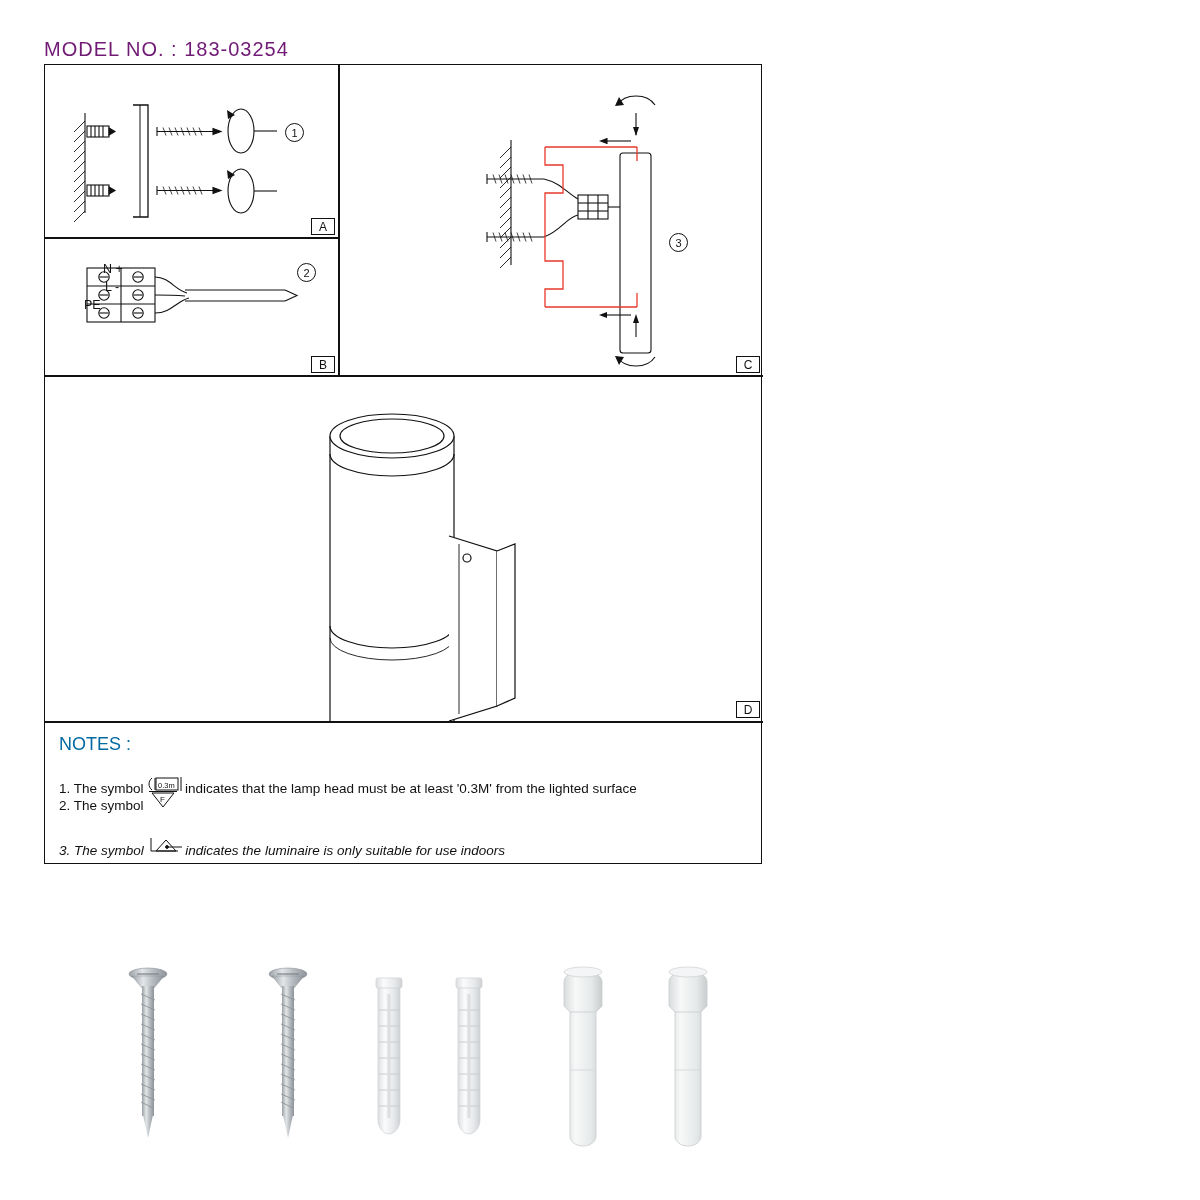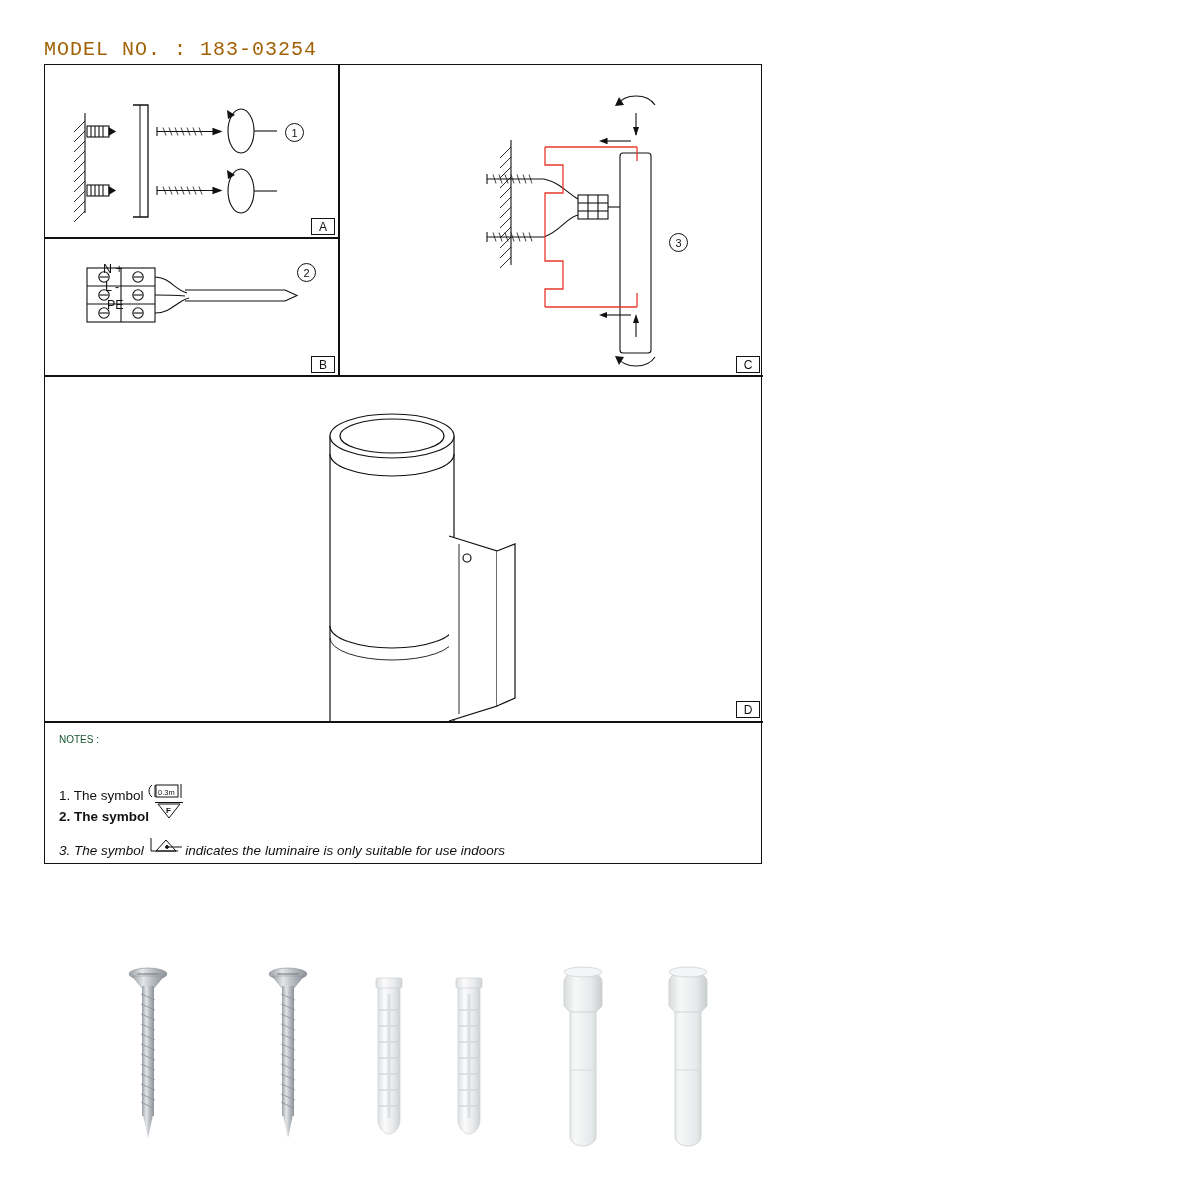--- a/index.html
+++ b/index.html
@@ -1,33 +1,33 @@
 <!DOCTYPE html>
 <html><head>
 <meta charset="utf-8">
 <style>
   html,body{margin:0;padding:0;}
   body{width:1200px;height:1200px;background:#ffffff;font-family:"Liberation Sans",sans-serif;position:relative;overflow:hidden;}
-  .model-title{position:absolute;left:44px;top:38px;font-family:Liberation Mono, monospace;font-size:20px;letter-spacing:1px;color:#a16207;}
+  .model-title{position:absolute;left:44px;top:38px;font-family:Liberation Sans, sans-serif;font-size:20px;letter-spacing:1px;color:#701a75;}
   .sheet{position:absolute;left:44px;top:64px;width:718px;height:800px;border:1.5px solid #111;box-sizing:border-box;}
   .panel{position:absolute;box-sizing:border-box;}
   .vline{position:absolute;left:293px;top:0;width:1.5px;height:310px;background:#111;}
   .hline1{position:absolute;left:0;top:172px;width:293px;height:1.5px;background:#111;}
   .hline2{position:absolute;left:0;top:310px;width:718px;height:1.5px;background:#111;}
   .hline3{position:absolute;left:0;top:656px;width:718px;height:1.5px;background:#111;}
   .tag{position:absolute;border:1.2px solid #111;box-sizing:border-box;width:24px;height:17px;background:#fff;
        font-size:12px;display:flex;align-items:center;justify-content:center;font-family:"Liberation Sans",sans-serif;color:#111;}
   .circnum{position:absolute;width:17px;height:17px;border:1.2px solid #111;border-radius:50%;
            font-size:11px;display:flex;align-items:center;justify-content:center;color:#111;background:#fff;}
   .term-label{position:absolute;font-size:12.5px;color:#111;font-family:"Liberation Sans",sans-serif;}
   .notes{position:absolute;left:0;top:657px;width:718px;height:142px;}
-  .notes-title{position:absolute;left:14px;top:12px;font-size:10px;color:#14532d;}
+  .notes-title{position:absolute;left:14px;top:12px;font-size:18px;color:#0369a1;}
   .note-row{position:absolute;left:14px;font-size:13.5px;color:#111;white-space:nowrap;}
-  .note1{top:60px;}
-  .note2{top:79px;font-weight:bold;}
+  .note1{top:53px;}
+  .note2{top:68px;}
   .note3{top:113px;font-style:italic;}
   .nsym{display:inline-block;width:34px;}
   svg{display:block;}
   .hw{position:absolute;}
 </style>
 </head>
 <body>
 
 <div class="model-title">MODEL NO. : 183-03254</div>
 
@@ -149,21 +149,21 @@
         <path d="M110 57 C124 57 128 57 140 58"></path>
         <path d="M110 75 C126 75 132 63 144 60"></path>
         <path d="M140 52 L240 52"></path>
         <path d="M140 63 L240 63"></path>
         <path d="M240 52 L252 57.5 L240 63"></path>
         <path d="M240 52 L240 63" stroke-opacity="0"></path>
       </g>
     </svg>
     <div class="term-label" style="left:58px;top:24px;">N +</div>
     <div class="term-label" style="left:60px;top:42px;">L  -</div>
-    <div class="term-label" style="left:62px;top:60px;">PE</div>
+    <div class="term-label" style="left:39px;top:60px;">PE</div>
     <div class="circnum" style="left:252px;top:25px;">2</div>
   </div>
   <div class="tag" style="left:266px;top:291px;">B</div>
 
   <div class="panel" style="left:294px;top:0;width:424px;height:310px;">
     <svg width="424" height="310" viewBox="0 0 424 310">
       <g stroke="#111" fill="none" stroke-width="1.1">
 
         <line x1="172" y1="75" x2="172" y2="200"></line>
         <g stroke-width="0.9">
@@ -287,20 +287,21 @@
         <svg width="40" height="18" viewBox="0 0 40 18" style="vertical-align:-4px">
           <g stroke="#111" fill="none" stroke-width="1">
             <path d="M5 3 C1 6 1 12 5 15"></path>
             <line x1="8" y1="3" x2="8" y2="15"></line>
             <rect x="9" y="3" width="22" height="12"></rect>
             <line x1="34" y1="2" x2="34" y2="16"></line>
           </g>
           <text x="11" y="12.5" font-family="Liberation Sans, sans-serif" font-size="7.5" fill="#111">0.3m</text>
         </svg>
       </span>
+      <span>indicates that the lamp head must be at least '0.3M' from the lighted surface</span>
     </div>
 
     <div class="note-row note2">
       <span>2. The symbol</span>
       <span class="nsym">
         <svg width="32" height="20" viewBox="0 0 32 20" style="vertical-align:-5px">
           <g stroke="#111" fill="none" stroke-width="1">
             <path d="M5 3 L27 3 L16 17 Z"></path>
             <line x1="2" y1="1.5" x2="30" y2="1.5"></line>
           </g>

